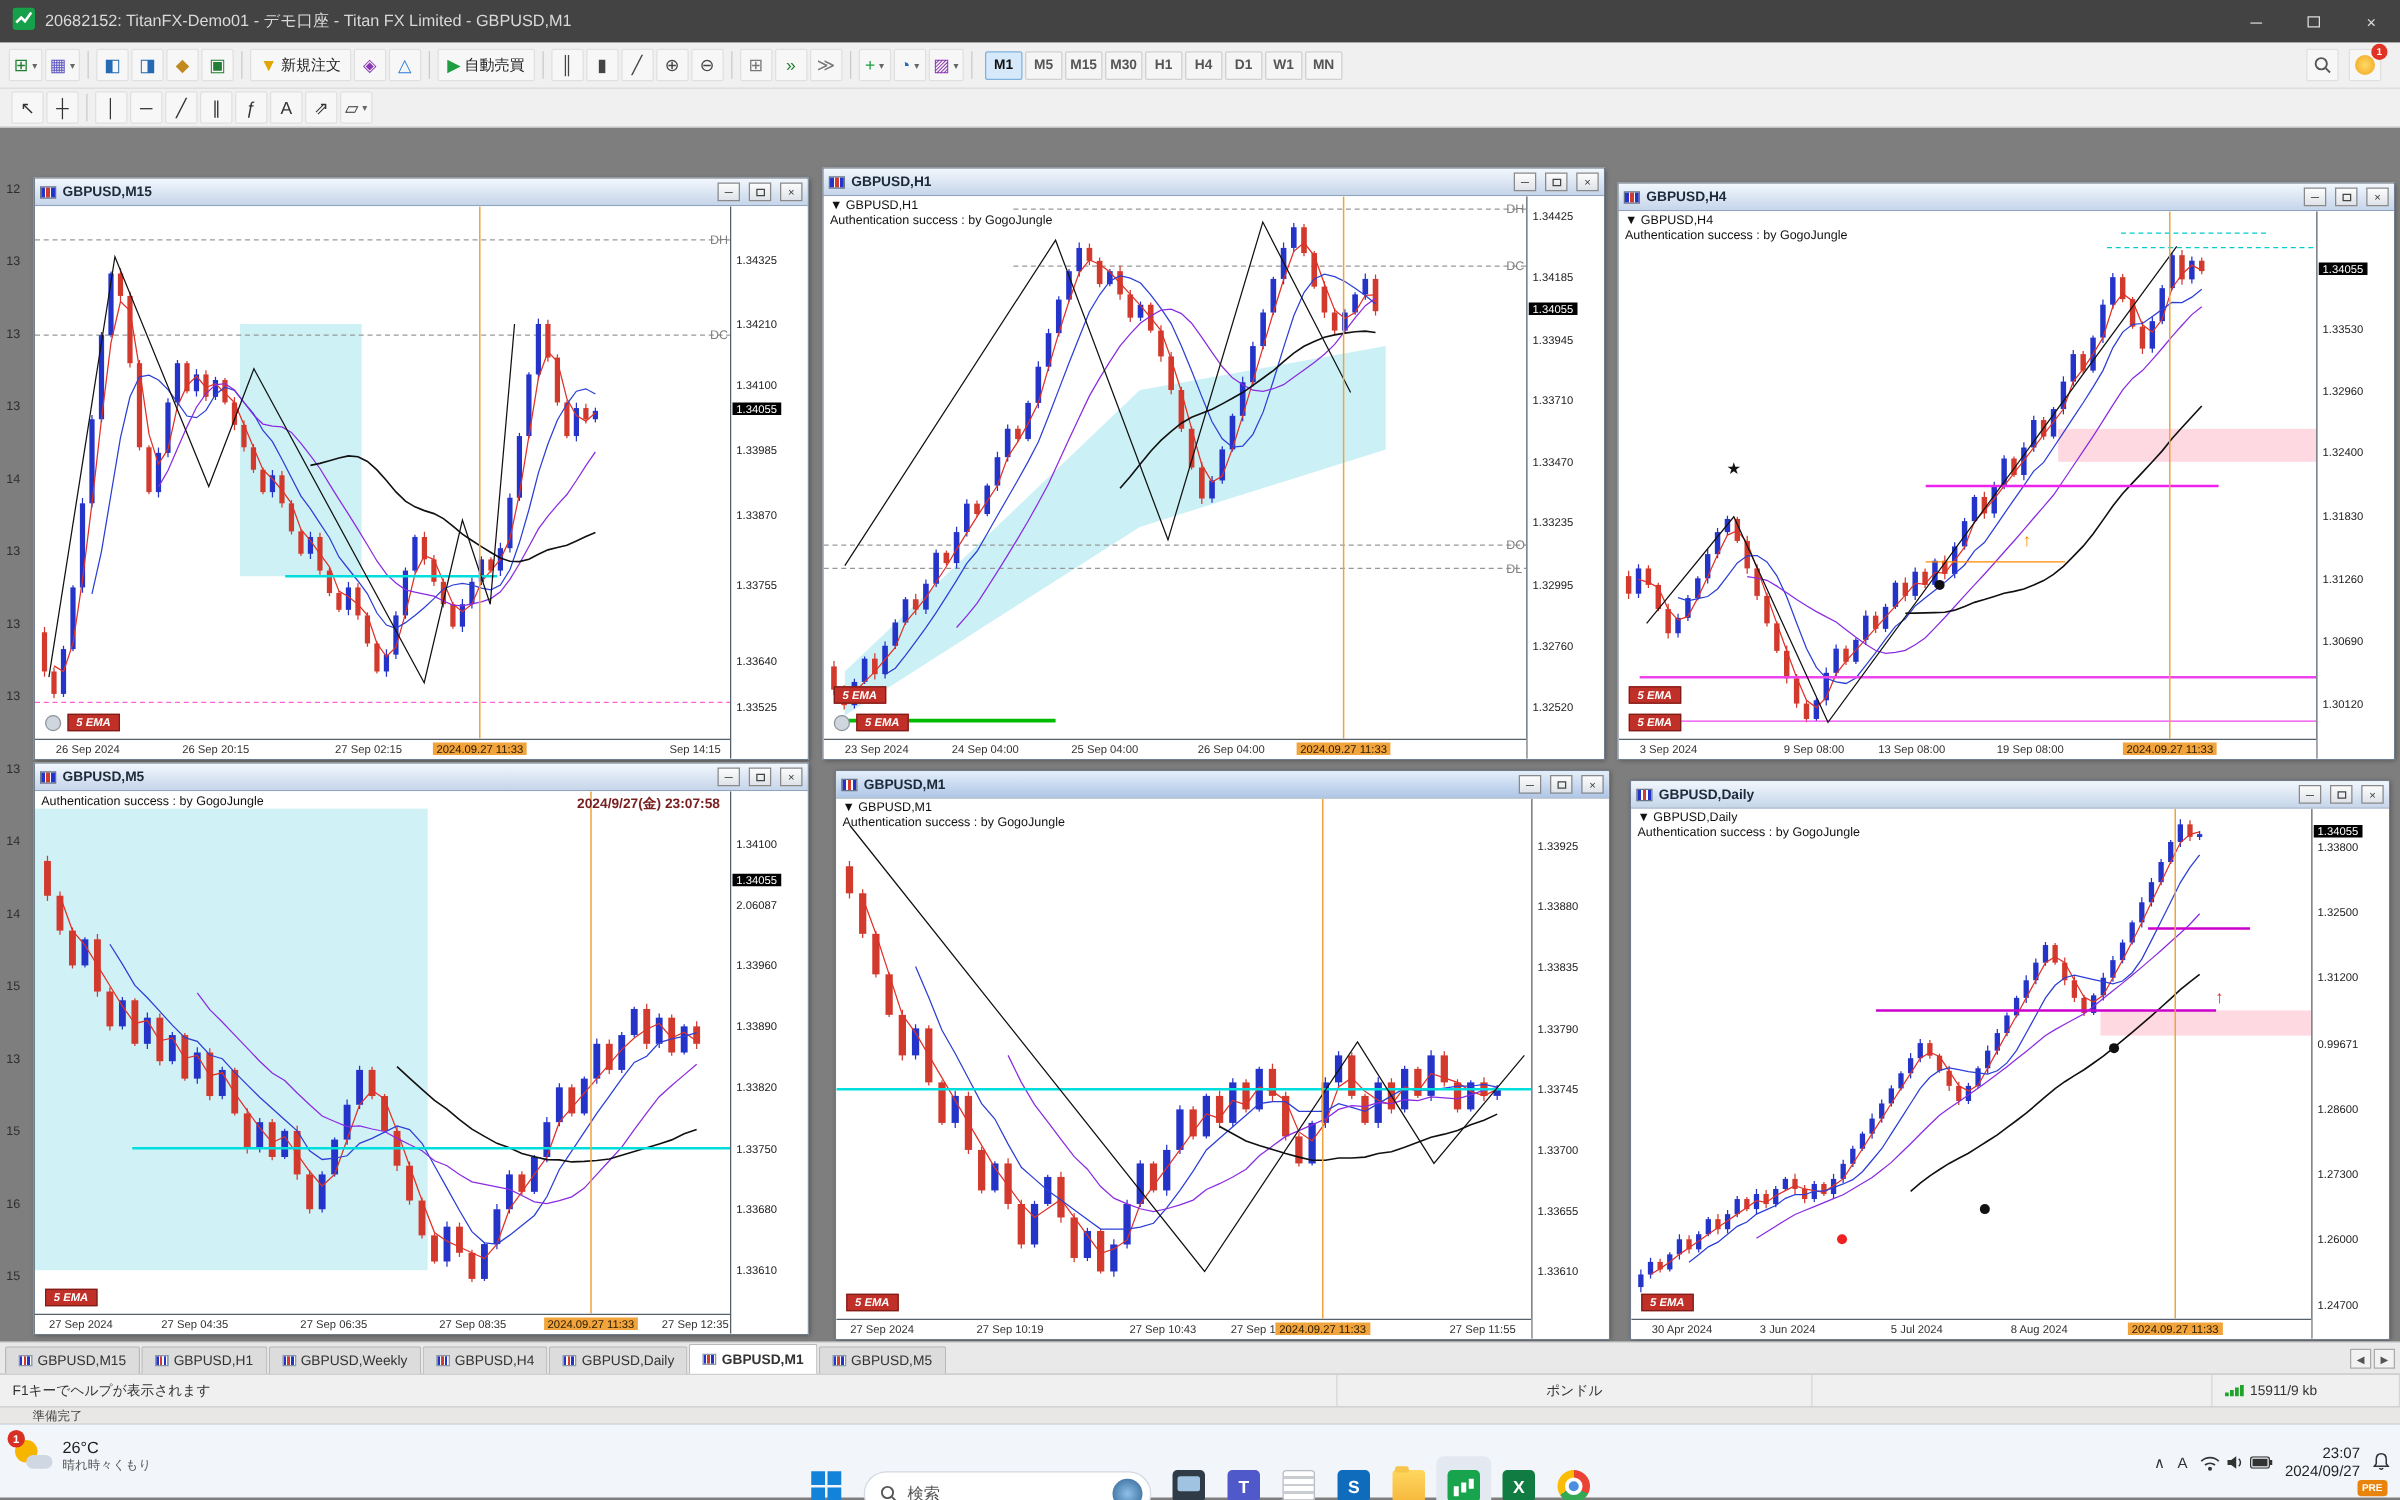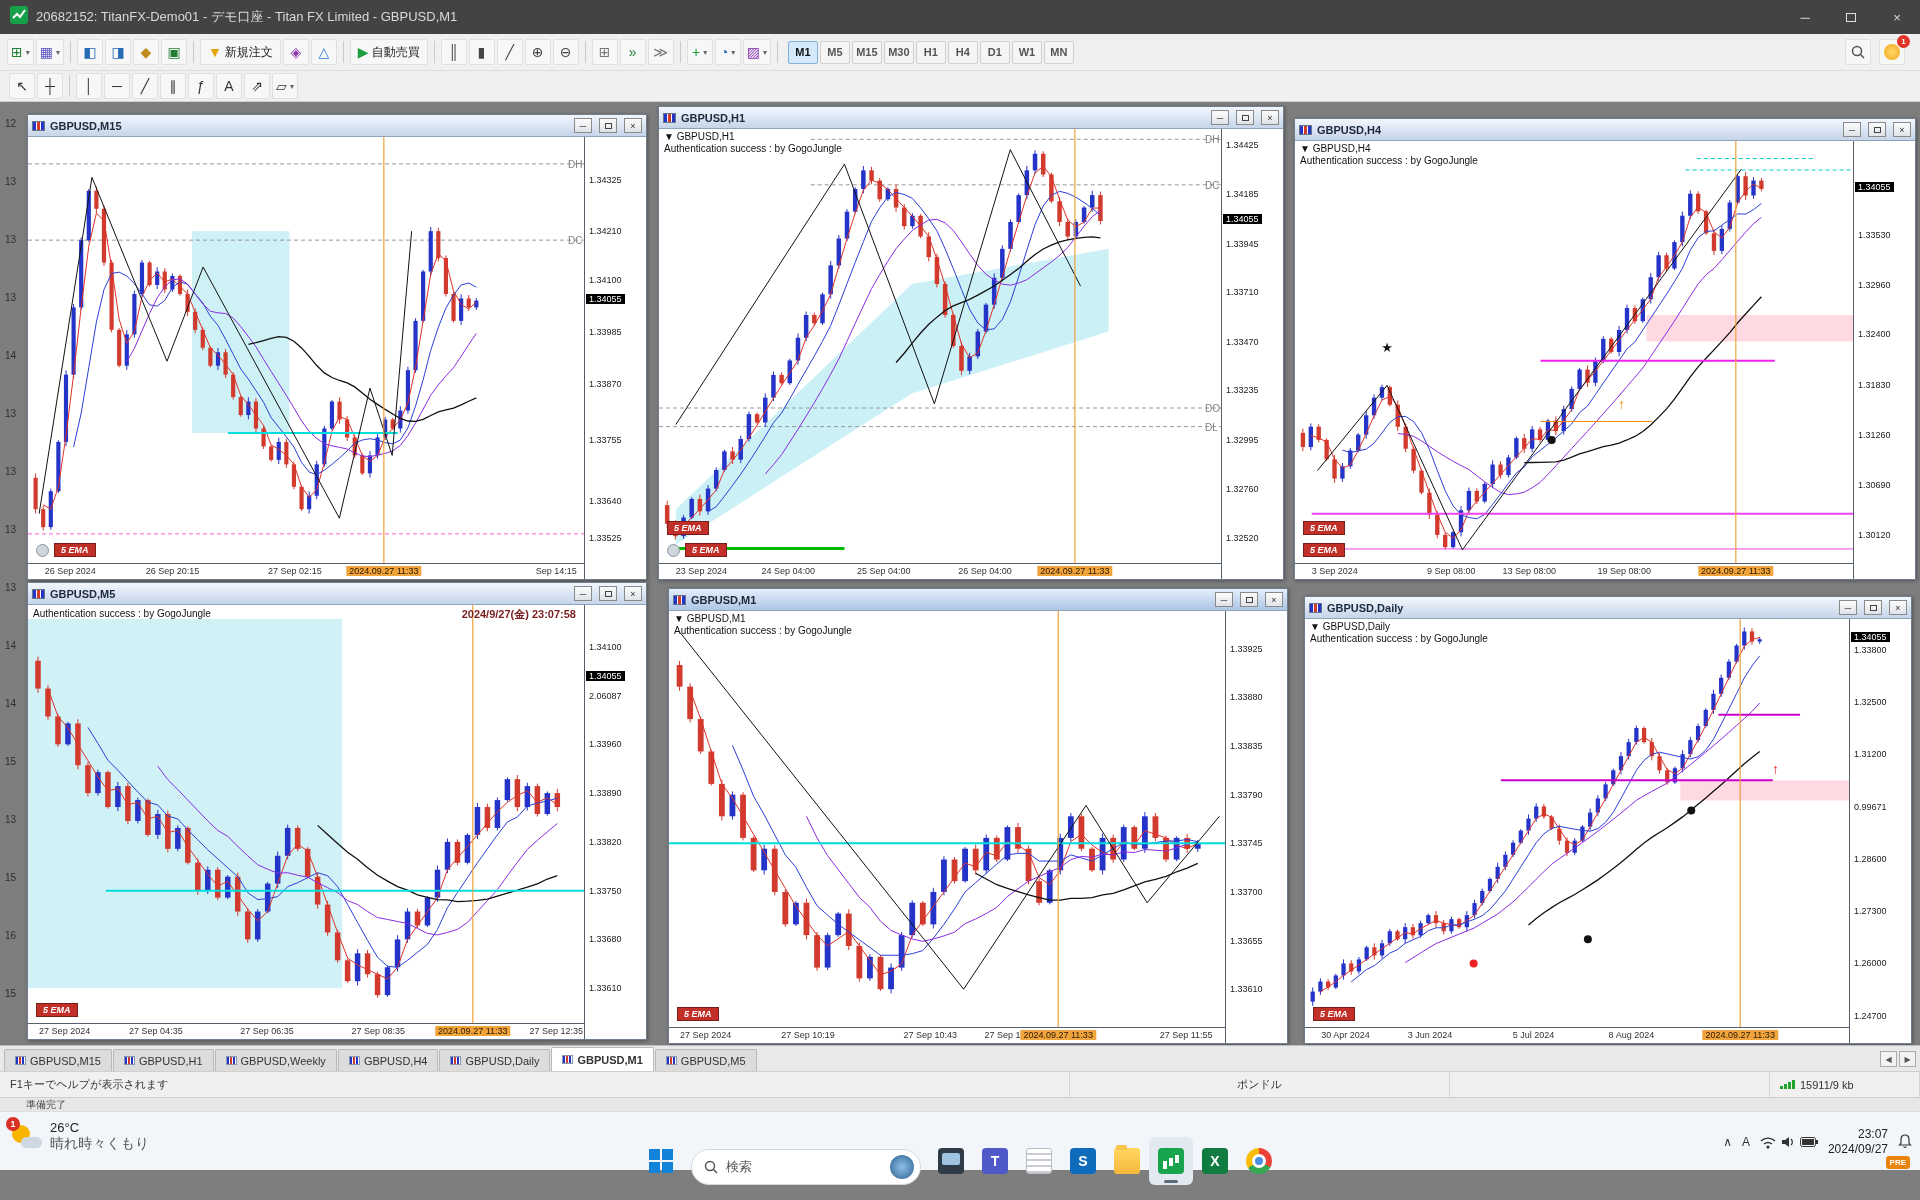--- a/index.html
+++ b/index.html
@@ -21,21 +21,21 @@
 .dd{font-size:8px;color:#666;}
 .tsep{width:1px;height:22px;background:#c9c9c9;margin:0 5px;display:inline-block;}
 #tb-tf{display:flex;align-items:center;margin-left:4px;}
 .tfbtn{width:30px;height:23px;border:1px solid #d0d0d0;background:#f5f5f5;font-size:11px;font-weight:bold;color:#555;display:inline-flex;align-items:center;justify-content:center;margin:0 1px;border-radius:2px;}
 .tfbtn.active{background:#d6e9fb;border-color:#7fb2dd;color:#111;}
 #tb-right{margin-left:auto;display:flex;align-items:center;gap:6px;padding-right:8px;}
 .commico{width:16px;height:16px;border-radius:50%;background:radial-gradient(#ffd867,#f0a51b);display:inline-block;}
 .badge{position:absolute;top:-5px;right:-6px;background:#e03325;color:#fff;border-radius:50%;font-size:8px;width:13px;height:13px;display:flex;align-items:center;justify-content:center;font-weight:bold;}
 #toolbar2{height:31px;background:#f0f0f0;display:flex;align-items:center;padding:0 8px;border-bottom:1px solid #cfcfcf;}
 
-#workspace{position:relative;height:943px;background:#7e7e7e;overflow:hidden;}
+#workspace{position:relative;height:943px;background:#7e7e7e;overflow:hidden;margin-top:28px;}
 #bg-numbers span{position:absolute;left:5px;font-size:10px;color:#2e2e2e;}
 .cwin{position:absolute;background:#fff;border:1px solid #6f7d8c;box-shadow:1px 1px 4px rgba(0,0,0,.35);}
 .cw-tb{height:22px;background:linear-gradient(#f2f7fd,#c6d5ea);display:flex;align-items:center;padding:0 4px;gap:5px;border-bottom:1px solid #8fa3bd;}
 .cwin.activewin .cw-tb{background:linear-gradient(#e4eefb,#aec6e6);}
 .cw-ico{width:13px;height:10px;background:linear-gradient(90deg,#2433c8 0 3px,#fff 3px 4px,#d23a2e 4px 7px,#fff 7px 8px,#2433c8 8px 11px,#fff 11px 12px,#d23a2e 12px 13px);border:1px solid #67778a;}
 .cw-t{font-size:11px;color:#1c2a3a;font-weight:bold;flex:1;white-space:nowrap;}
 .cwb{width:18px;height:15px;border:1px solid #8a8a8a;background:linear-gradient(#fcfcfc,#dfe3e8);font-size:9px;display:inline-flex;align-items:center;justify-content:center;margin-left:2px;color:#333;}
 .cwb i{display:block;width:7px;height:6px;border:1px solid #444;}
 .cw-body{position:relative;height:calc(100% - 22px);background:#fff;overflow:hidden;}
 .cw-svg{position:absolute;left:0;top:0;}
@@ -68,21 +68,21 @@
 .sigbars i:nth-child(1){height:3px}.sigbars i:nth-child(2){height:5px}.sigbars i:nth-child(3){height:7px}.sigbars i:nth-child(4){height:9px}
 #excelstrip{height:14px;background:#e9e7e5;border-top:1px solid #cfcfcf;font-size:10px;color:#444;display:flex;align-items:center;padding-left:26px;}
 
 #taskbar{height:59px;background:#f2f6fa;border-top:1px solid #d8dee5;position:relative;}
 #tb-weather{position:absolute;left:10px;top:8px;display:flex;align-items:center;gap:8px;}
 .wicon{width:32px;height:32px;position:relative;}
 .sun{position:absolute;left:2px;top:4px;width:18px;height:18px;border-radius:50%;background:#f8b500;}
 .cloud{position:absolute;right:0;bottom:5px;width:21px;height:11px;border-radius:8px;background:#cfd8e2;}
 .wbadge{position:absolute;top:-4px;left:-4px;background:#d93025;color:#fff;width:14px;height:14px;border-radius:50%;font-size:9px;display:flex;align-items:center;justify-content:center;font-weight:bold;}
 .wtemp{font-size:13px;color:#222;}
-.wdesc{font-size:14px;color:#555;}
+.wdesc{font-size:10px;color:#555;}
 #tb-center{position:absolute;left:50%;top:14px;transform:translateX(-50%);height:59px;display:flex;align-items:flex-end;}
 .app{width:44px;height:48px;display:flex;align-items:center;justify-content:center;position:relative;}
 .app.active{background:#e3e9f0;border-radius:6px;}
 .app.active::after{content:'';position:absolute;bottom:2px;left:50%;transform:translateX(-50%);width:14px;height:3px;border-radius:2px;background:#5a6b7c;}
 .start-ico{width:25px;height:25px;position:relative;}
 .start-ico::before{content:'';position:absolute;width:11px;height:11px;background:#1283d8;box-shadow:13px 0 0 #1283d8,0 13px 0 #1283d8,13px 13px 0 #1283d8;}
 #search-pill{height:36px;width:230px;background:#fff;border:1px solid #d3d9e0;border-radius:18px;display:flex;align-items:center;gap:8px;padding:0 6px 0 12px;margin:0 8px;}
 #search-pill span{font-size:13px;color:#555;flex:1;}
 .pill-img{width:24px;height:24px;border-radius:50%;background:radial-gradient(#8fc0ea,#2b5f8e);}
 #tb-apps{display:flex;align-items:center;}

